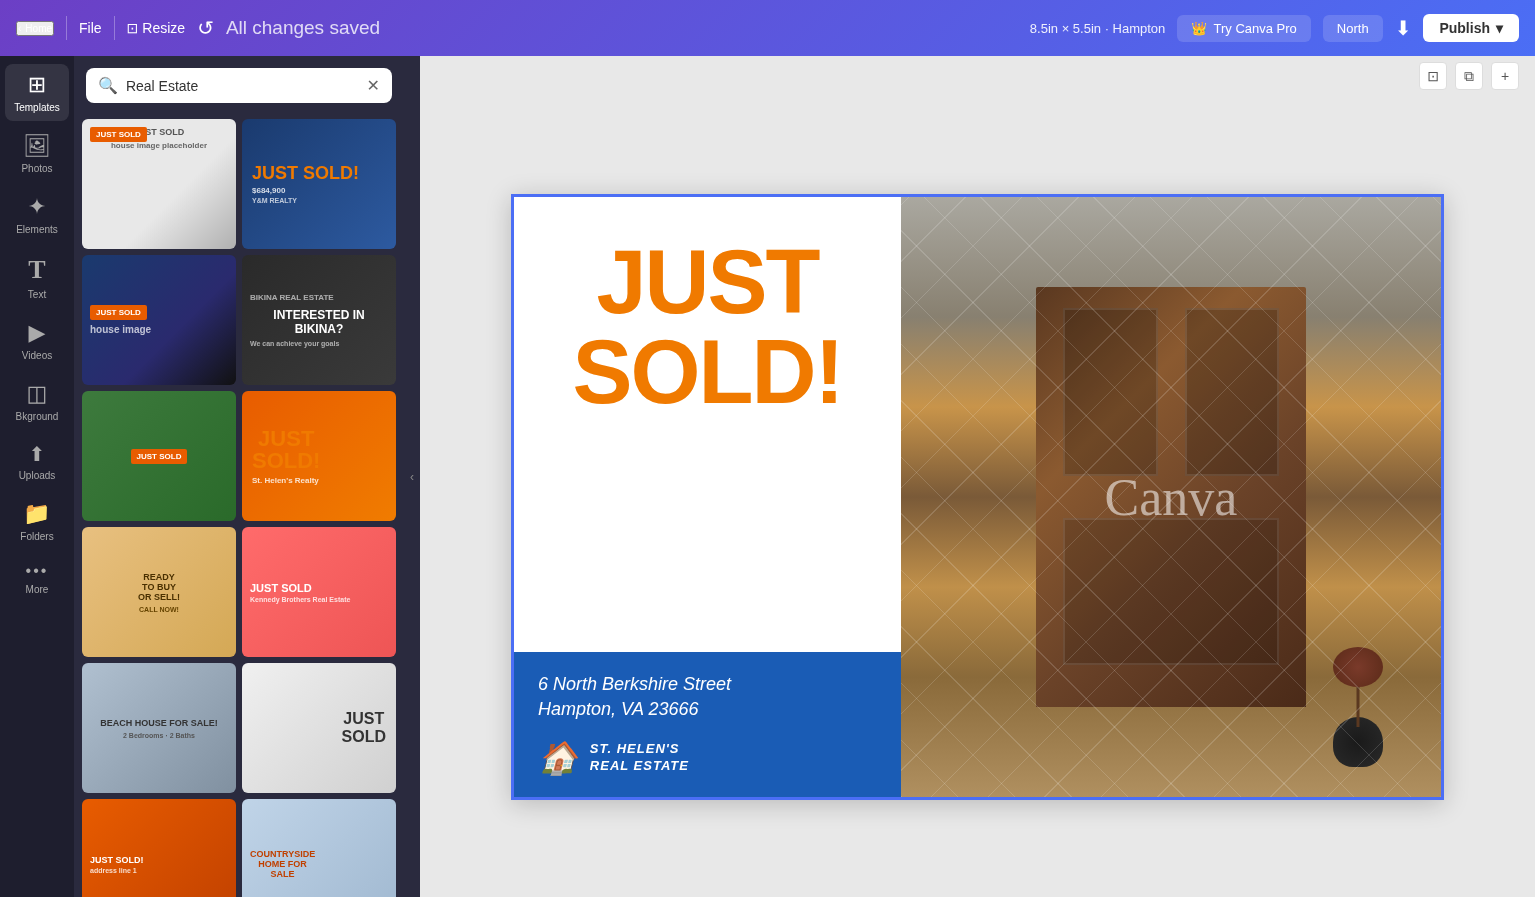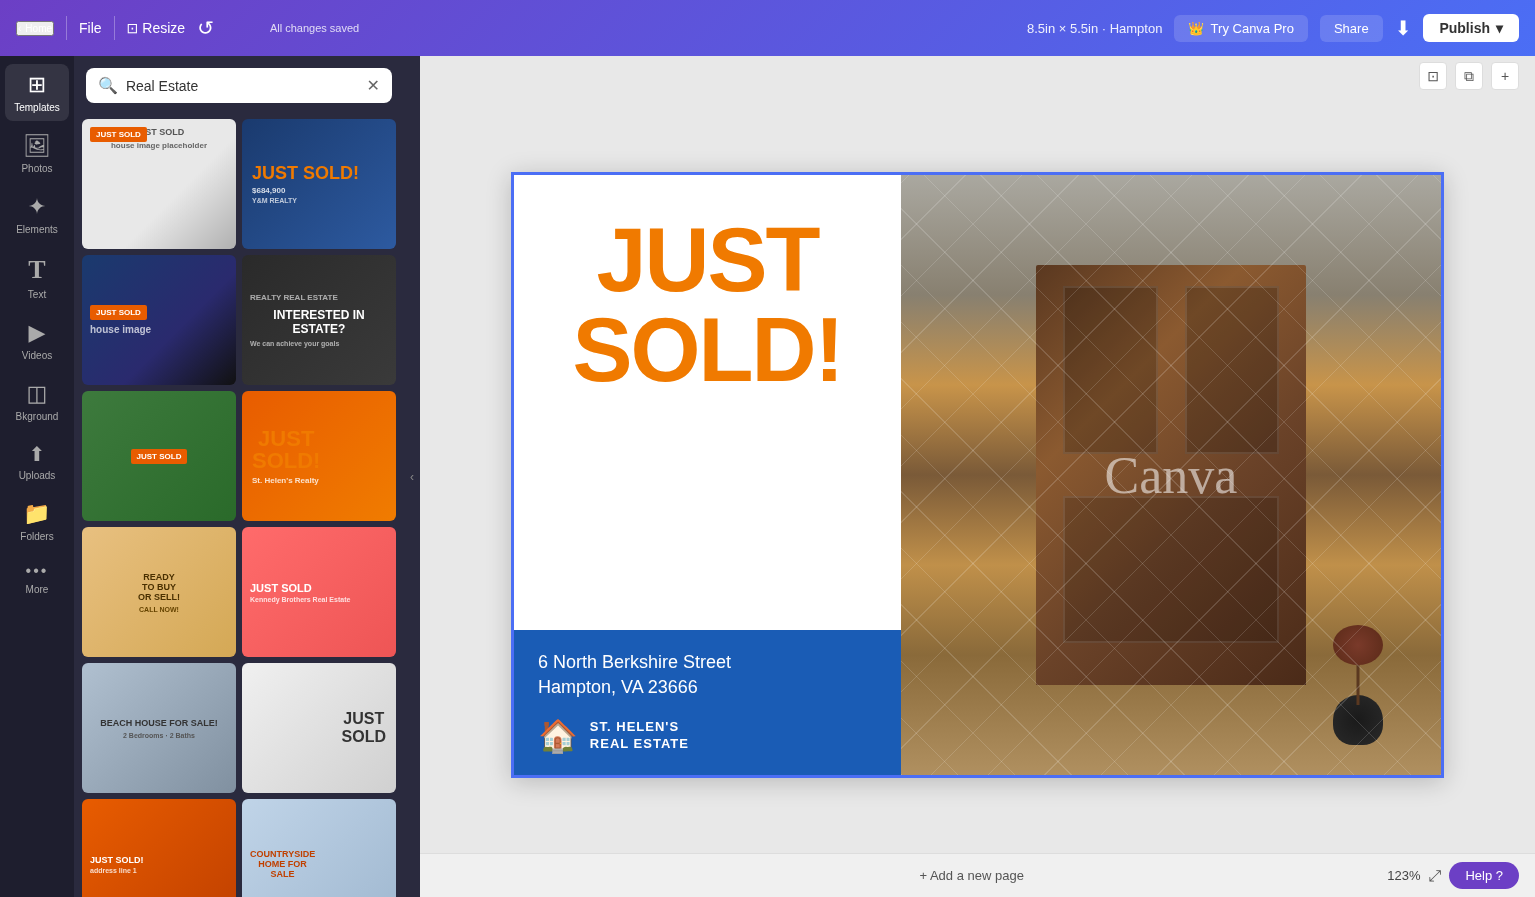--- a/index.html
+++ b/index.html
@@ -15,21 +15,21 @@
       gap: 12px;
       flex-shrink: 0;
       z-index: 100;
     }
     .topbar-left { display: flex; align-items: center; gap: 12px; flex: 1; }
     .topbar-home { color: white; font-size: 10px; font-weight: 500; display: flex; align-items: center; gap: 4px; cursor: pointer; }
     .topbar-divider { width: 1px; height: 24px; background: rgba(255,255,255,0.3); }
     .topbar-btn { color: white; font-size: 14px; font-weight: 500; display: flex; align-items: center; gap: 4px; cursor: pointer; background: none; border: none; }
     .topbar-resize { color: white; font-size: 14px; display: flex; align-items: center; gap: 4px; cursor: pointer; }
     .topbar-undo { color: white; font-size: 20px; cursor: pointer; background: none; border: none; }
-    .topbar-saved { color: rgba(255,255,255,0.8); font-size: 11px; margin-left: 44px; }
+    .topbar-saved { color: rgba(255,255,255,0.8); font-size: 19px; }
     .topbar-right { display: flex; align-items: center; gap: 12px; }
     .doc-title { color: rgba(255,255,255,0.9); font-size: 13px; }
     .try-pro-btn { background: rgba(255,255,255,0.15); color: white; border: none; border-radius: 6px; padding: 6px 14px; font-size: 13px; cursor: pointer; display: flex; align-items: center; gap: 6px; }
     .share-btn { background: rgba(255,255,255,0.15); color: white; border: none; border-radius: 6px; padding: 6px 14px; font-size: 13px; cursor: pointer; }
     .download-btn { color: white; background: none; border: none; font-size: 20px; cursor: pointer; }
     .publish-btn { background: white; color: #333; border: none; border-radius: 6px; padding: 6px 16px; font-size: 14px; font-weight: 600; cursor: pointer; display: flex; align-items: center; gap: 6px; }
 
     
     .main { display: flex; flex: 1; overflow: hidden; }
 
@@ -207,20 +207,21 @@
       line-height: 1;
       padding: 40px 24px 20px;
       font-family: 'Arial Black', 'Arial', sans-serif;
       letter-spacing: -2px;
     }
     .card-blue-bottom {
       background: #1a5cb5;
       width: 100%;
       padding: 20px 24px 20px;
       color: white;
+      font-style: italic;
     }
     .card-address { font-size: 18px; line-height: 1.4; margin-bottom: 16px; font-weight: 400; }
     .card-brand { display: flex; align-items: center; gap: 12px; }
     .brand-icon { font-size: 32px; }
     .brand-text { font-size: 13px; font-weight: 700; letter-spacing: 1px; line-height: 1.3; }
 
     
     .card-right {
       width: 540px;
       height: 600px;
@@ -327,21 +328,21 @@
     <button class="topbar-undo">↺</button>
     <span class="topbar-saved">All changes saved</span>
   </div>
   <div class="topbar-right">
     <span class="doc-title">8.5in × 5.5in · Hampton</span>
     <button class="try-pro-btn">
       <span>👑</span>
       <span>Try Canva Pro</span>
     </button>
     <button class="share-btn">
-      <span>Share</span>
+      <span>North</span>
     </button>
     <button class="download-btn">⬇</button>
     <button class="publish-btn">
       <span>Publish</span>
       <span>▾</span>
     </button>
   </div>
 </div>
 
 <div class="main">
@@ -409,22 +410,22 @@
       </div>
 
       <div class="template-card tc-3">
         <div class="template-card-inner" style="flex-direction:column;align-items:flex-start;padding:8px;">
           <div class="just-sold-badge" style="position:relative;top:auto;left:auto;margin-bottom:4px;">JUST SOLD</div>
           <div style="font-size:10px;color:rgba(255,255,255,0.7);">house image</div>
         </div>
       </div>
       <div class="template-card tc-4">
         <div class="template-card-inner" style="flex-direction:column;padding:8px;align-items:flex-start;">
-          <div style="font-size:8px;color:rgba(255,255,255,0.6);margin-bottom:6px;">REALTY REAL ESTATE</div>
-          <div style="font-size:12px;color:white;font-weight:bold;line-height:1.2;">INTERESTED IN ESTATE?</div>
+          <div style="font-size:8px;color:rgba(255,255,255,0.6);margin-bottom:6px;">BIKINA REAL ESTATE</div>
+          <div style="font-size:12px;color:white;font-weight:bold;line-height:1.2;">INTERESTED IN BIKINA?</div>
           <div style="font-size:7px;color:rgba(255,255,255,0.6);margin-top:4px;">We can achieve your goals</div>
         </div>
       </div>
 
       <div class="template-card tc-5">
         <div class="template-card-inner" style="flex-direction:column;padding:6px;">
           <div class="just-sold-badge" style="position:relative;top:auto;left:auto;font-size:8px;">JUST SOLD</div>
         </div>
       </div>
       <div class="template-card tc-6">
@@ -529,29 +530,14 @@
               <div style="position:absolute;bottom:40px;left:50%;transform:translateX(-50%);width:3px;height:50px;background:#5a3820;"></div>
               <div style="position:absolute;bottom:80px;left:50%;transform:translateX(-50%);width:50px;height:40px;background:radial-gradient(circle,#7a3a2a 0%,#5a2a18 100%);border-radius:50%;"></div>
             </div>
             <div class="grid-overlay"></div>
             <div class="canva-watermark">Canva</div>
           </div>
         </div>
       </div>
     </div>
 
-    <div class="canvas-bottom">
-      <div style="width:120px;"></div>
-      <button class="add-page-btn">
-        <span>+ Add a new page</span>
-      </button>
-      <div class="zoom-controls">
-        <span class="zoom-level">123%</span>
-        <button class="zoom-fit-btn">
-          <span>⤢</span>
-        </button>
-        <button class="help-btn">
-          <span>Help ?</span>
-        </button>
-      </div>
-    </div>
   </div>
 </div>
 
 </body></html>

